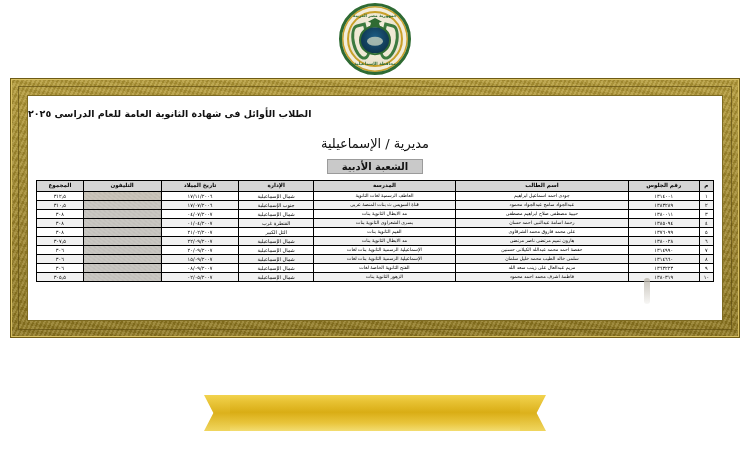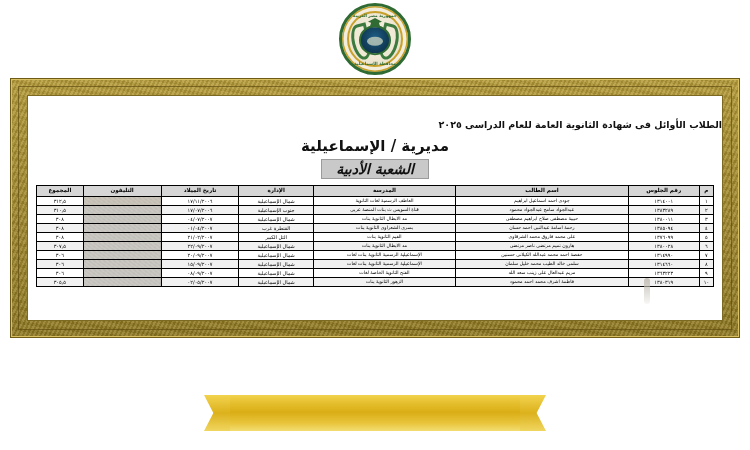--- a/index.html
+++ b/index.html
@@ -75,33 +75,32 @@
   #paper{
     position:relative;width:100%;height:100%;
     background:#ffffff;
     border:1px solid #7d6a22;
     box-sizing:border-box;
     overflow:hidden;
   }
 
   
   #doc-title{
-    text-align:right;font-size:9.5px;font-weight:bold;color:#111;
-    margin-top:23px;letter-spacing:.1px;
+    text-align:left;font-size:9.5px;font-weight:bold;color:#111;
+    margin-top:12px;letter-spacing:.1px;
   }
   #doc-subtitle{
-    text-align:center;font-size:15px;font-weight:bold;color:#111;
-    margin-top:7px;
+    text-align:center;font-size:13px;font-weight:normal;color:#111;
+    margin-top:17px;
   }
   #section-badge-row{text-align:center;margin-top:4px;}
   #section-badge{
-    display:inline-block;font-size:14px;font-weight:bold;color:#111;
+    display:inline-block;font-size:10px;font-weight:bold;color:#111;
     background:#c9c9c9;padding:1px 14px;
     border:1px solid #9b9b9b;
-    font-style:italic;
   }
 
   
   #table-wrap{margin:6px 8px 0 8px;}
   table{
     width:100%;border-collapse:collapse;
     table-layout:fixed;
     font-size:4.8px;color:#000;
   }
   th,td{

